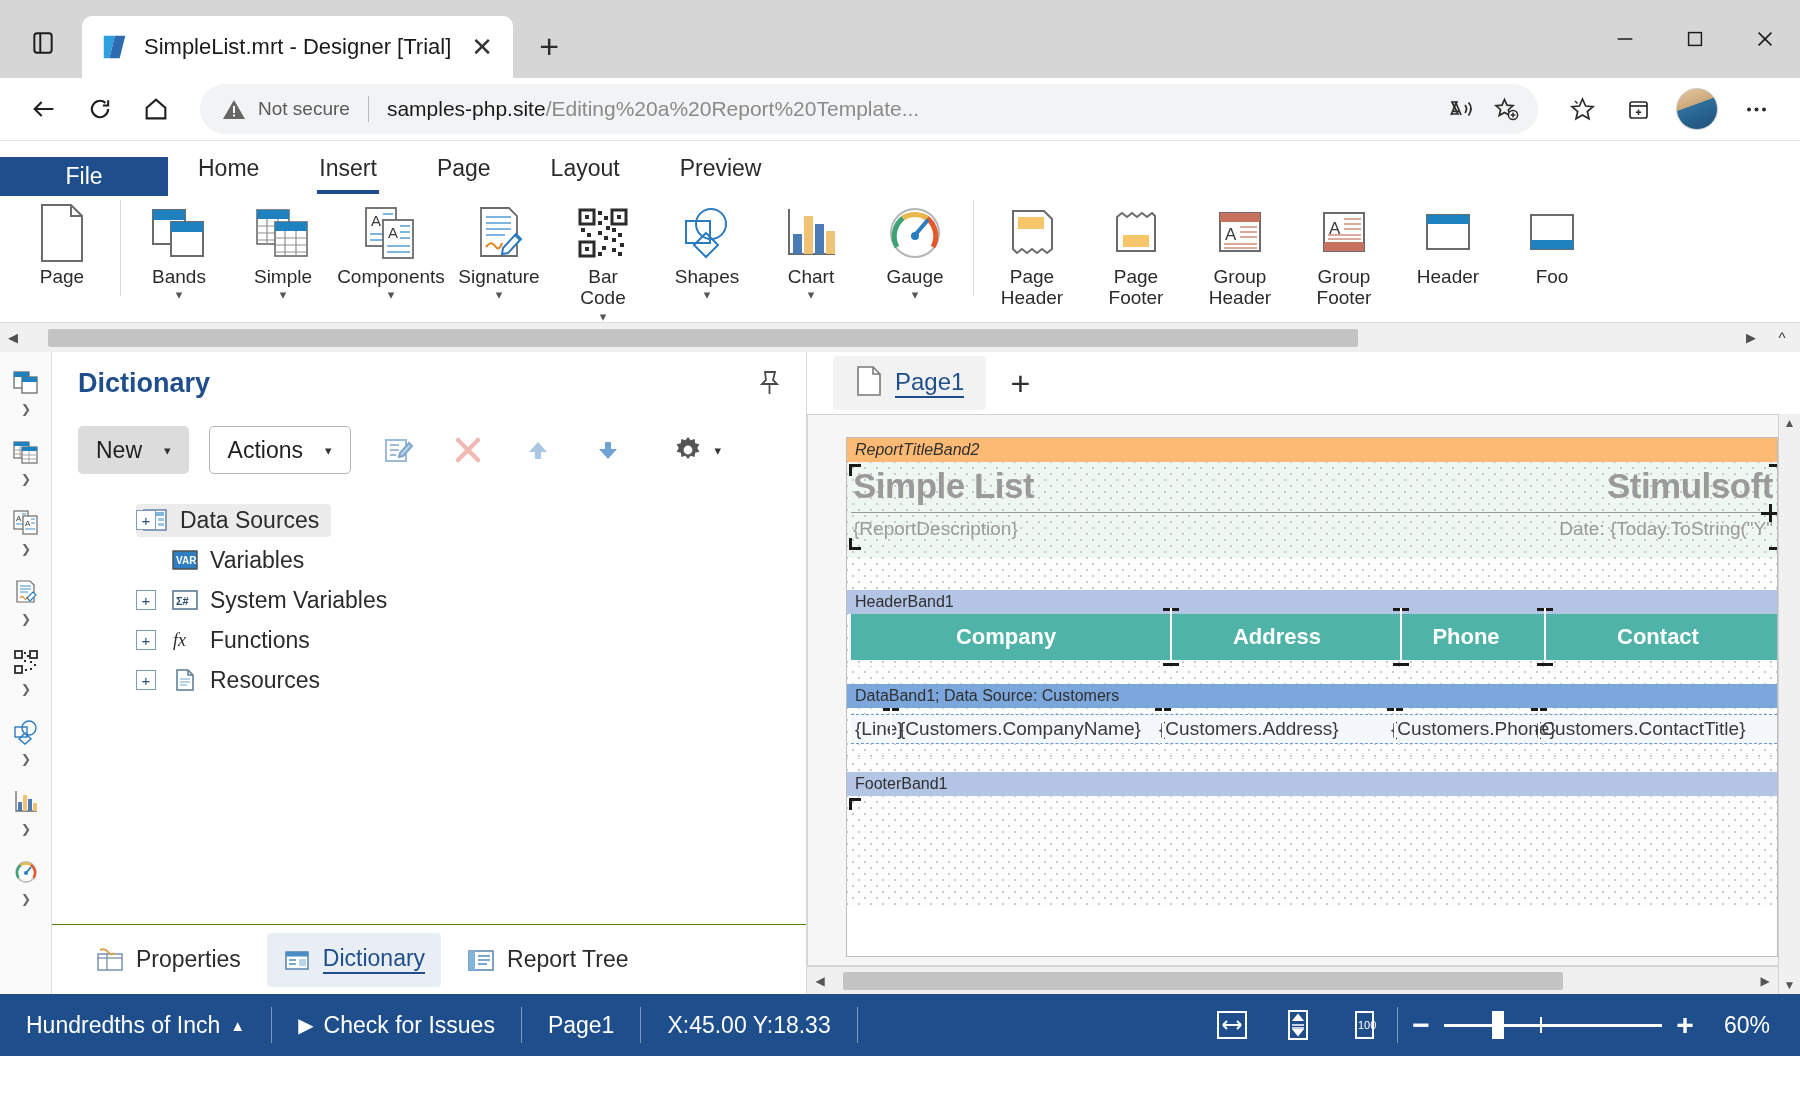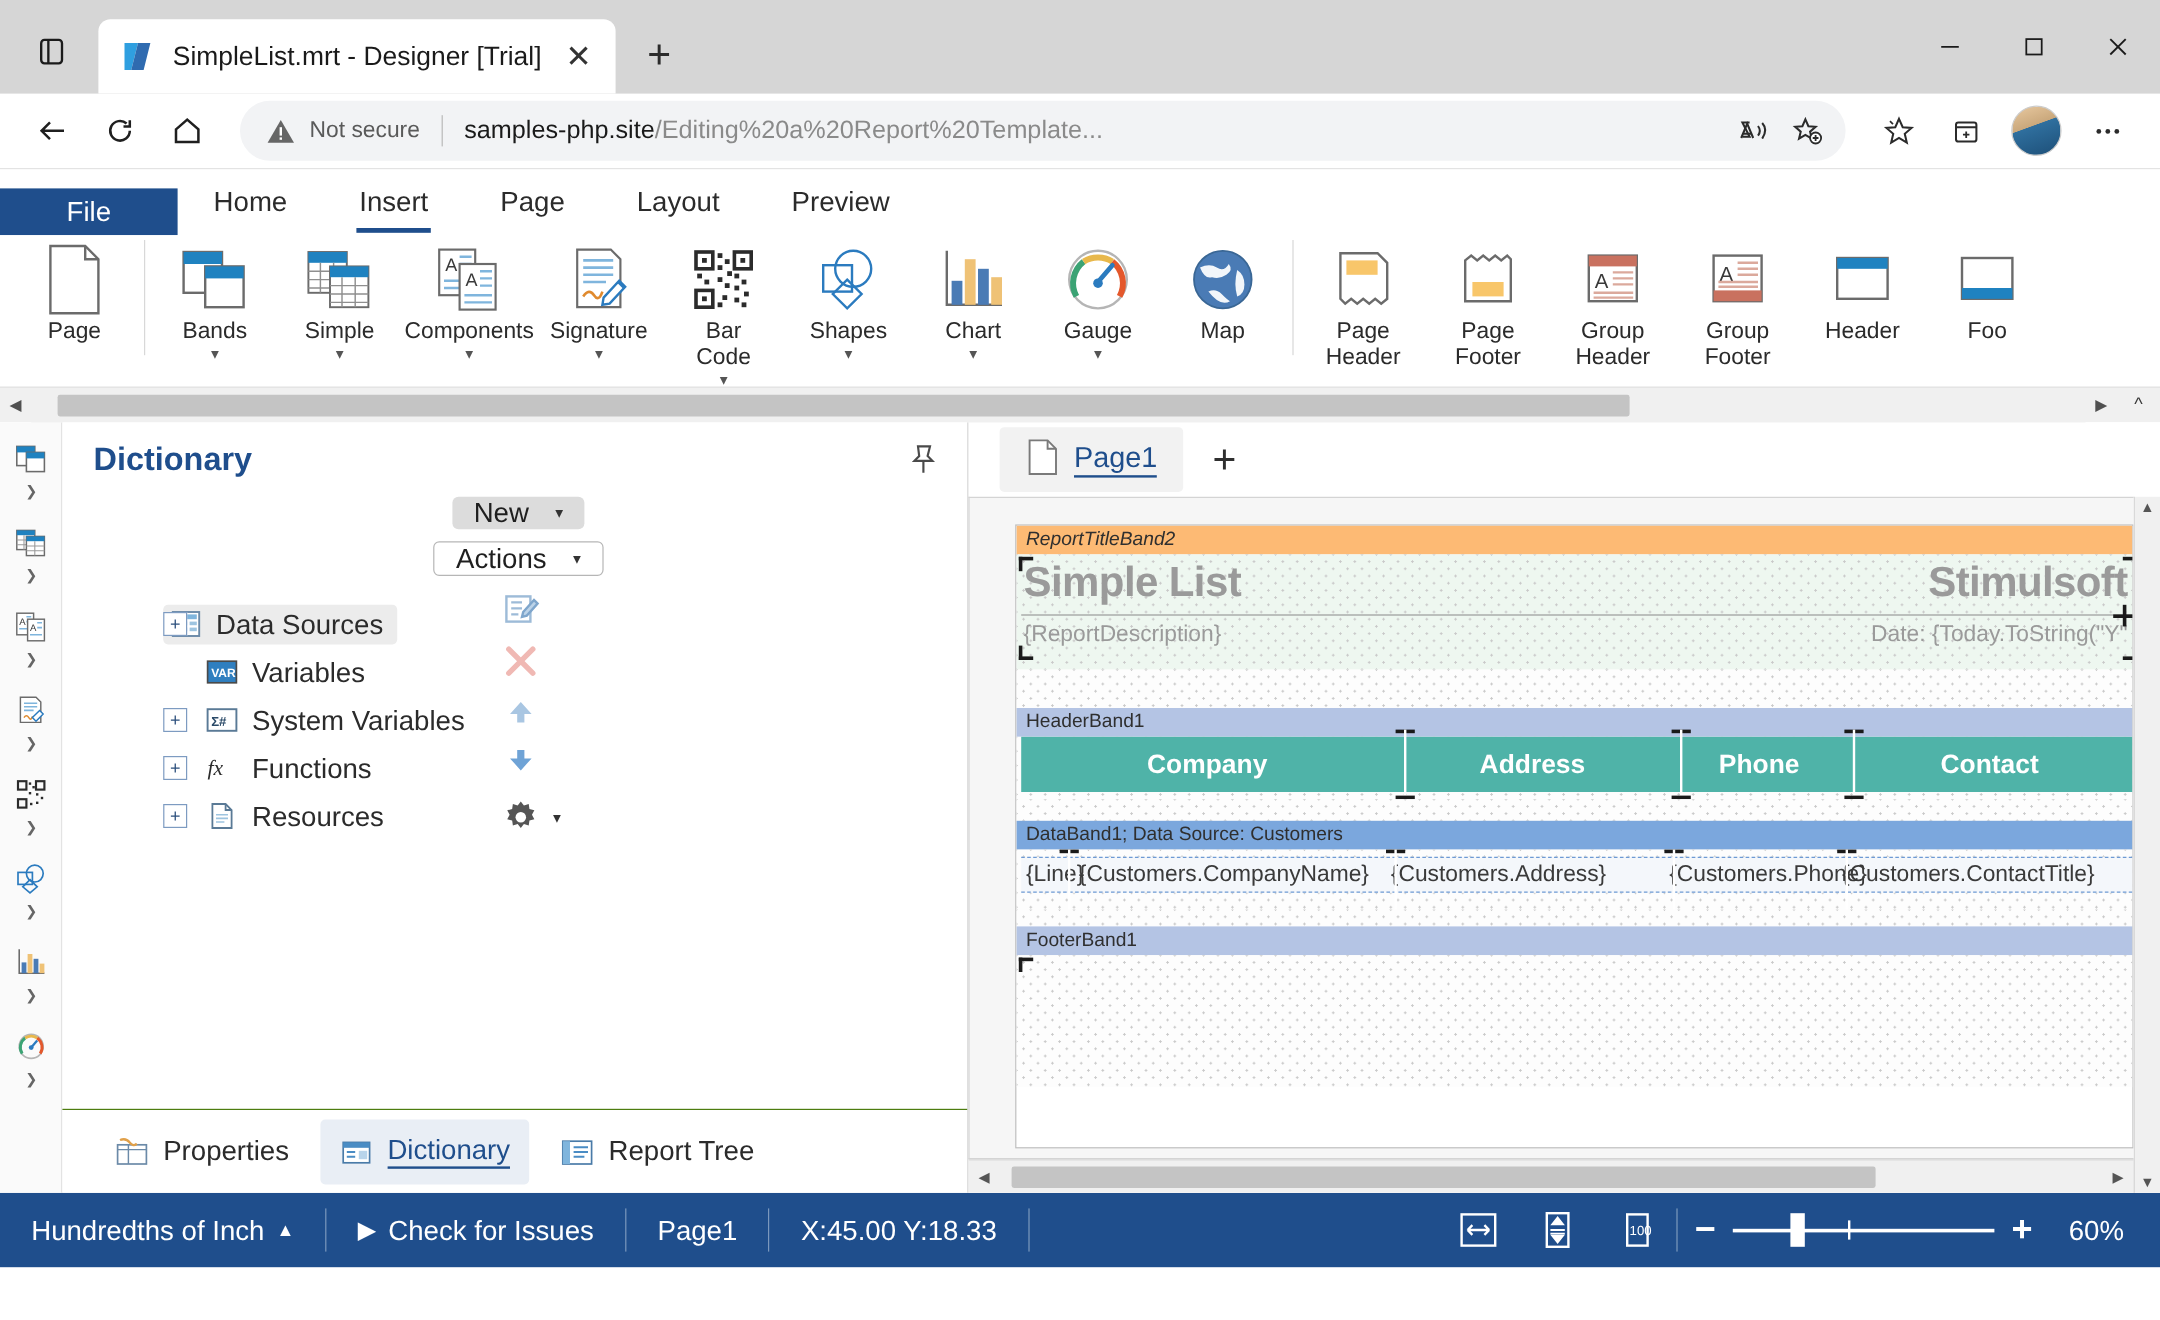--- a/index.html
+++ b/index.html
@@ -121,21 +121,21 @@
 
   
   .ribbon-tabs {
     height: 56px;
     background: #ffffff;
     display: flex;
     align-items: stretch;
     border-top: 1px solid #e3e3e3;
   }
   .rb-file {
-    width: 148px;
+    width: 168px;
     background: #1f4e8c;
     color: #fff;
     display: flex; align-items: center; justify-content: center;
     font-size: 23px;
     margin-top: 16px;
   }
   .rb-tab {
     padding: 0 30px;
     display: flex; align-items: center; justify-content: center;
     font-size: 23px; color: #2b2b2b;
@@ -229,22 +229,21 @@
   }
   .dict-title {
     font-size: 27px; color: #1f4e8c; font-weight: bold; flex: 1 1 auto;
   }
   .pin-btn { width: 30px; height: 30px; color: #4a4a4a; }
 
   .dict-toolbar {
     height: 72px;
     display: flex; align-items: center;
     padding: 0 20px 0 26px;
-    gap: 10px;
-    flex-direction: column;
+    gap: 20px;
   }
   .btn-new {
     height: 48px; min-width: 110px;
     background: #dcdcdc; border: none; border-radius: 5px;
     display: flex; align-items: center; justify-content: center; gap: 22px;
     padding: 0 18px;
     font-size: 23px; color: #1f1f1f;
   }
   .btn-actions {
     height: 48px; min-width: 140px;
@@ -761,32 +760,20 @@
         <path d="M17 14 A23 23 0 0 1 41 14" fill="none" stroke="#e8b84b" stroke-width="5"></path>
         <path d="M41 14 A23 23 0 0 1 47 43" fill="none" stroke="#e4582c" stroke-width="5"></path>
         <path d="M29 31 L41 17" stroke="#2b7bbf" stroke-width="4" stroke-linecap="round"></path>
         <circle cx="29" cy="32" r="4" fill="#2b7bbf"></circle>
       </svg>
     </div>
     <div class="rb-lbl">Gauge</div>
     <div class="rb-caret">▾</div>
   </div>
 
-  <div class="rb-item">
-    <div class="rb-ico">
-      <svg width="56" height="56" viewBox="0 0 56 56">
-        <circle cx="28" cy="28" r="24" fill="#4a7bb5"></circle>
-        <path d="M9 18 q8 -4 14 0 t10 -3 q4 5 -2 9 t-12 2 q-6 2 -10 -8 Z" fill="#f2f6fa"></path>
-        <path d="M16 38 q6 -3 11 2 t7 6 q-8 5 -18 -8 Z" fill="#f2f6fa"></path>
-        <path d="M40 20 q6 4 6 12 t-6 10 q-3 -10 0 -22 Z" fill="#f2f6fa"></path>
-        <circle cx="28" cy="28" r="24" fill="none" stroke="#3a6795" stroke-width="1.5"></circle>
-      </svg>
-    </div>
-    <div class="rb-lbl">Map</div>
-  </div>
 
   <div class="rb-sep"></div>
 
   <div class="rb-item">
     <div class="rb-ico">
       <svg width="56" height="56" viewBox="0 0 56 56">
         <path d="M9 6 H40 L48 14 V44 L43 48 L38 44 L33 48 L28 44 L23 48 L18 44 L13 48 L9 44 Z" fill="#fff" stroke="#6b6b6b" stroke-width="2"></path>
         <rect x="14" y="12" width="26" height="12" fill="#f8c66a"></rect>
       </svg>
     </div>

